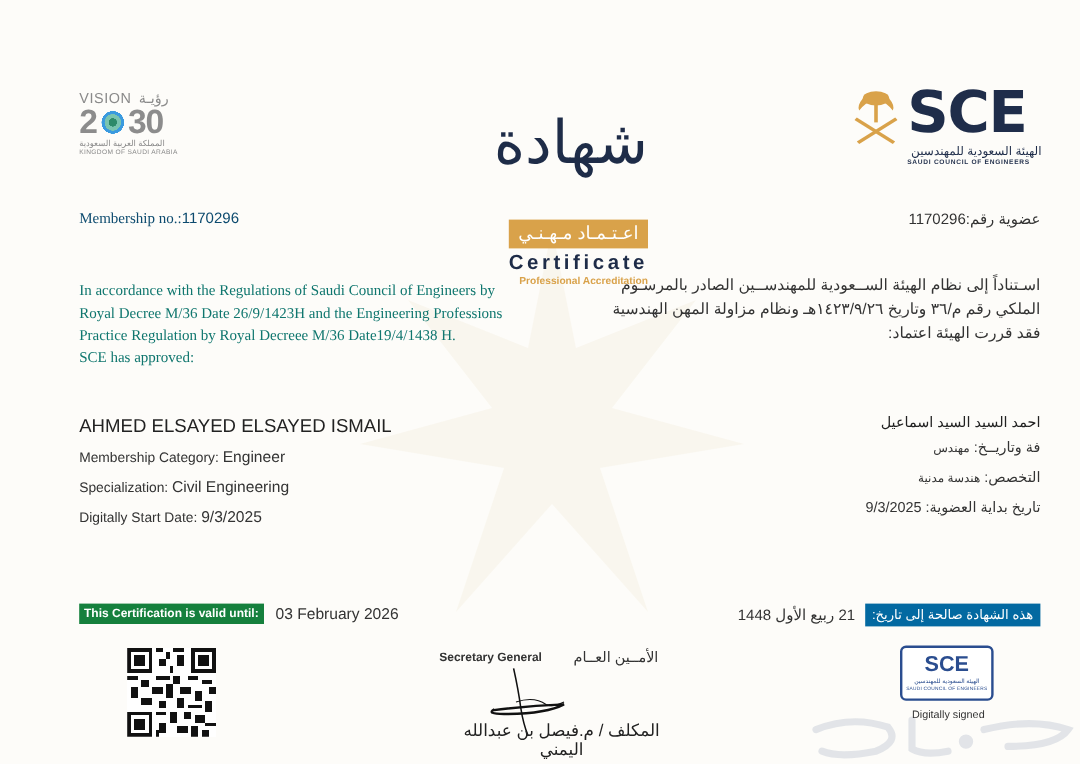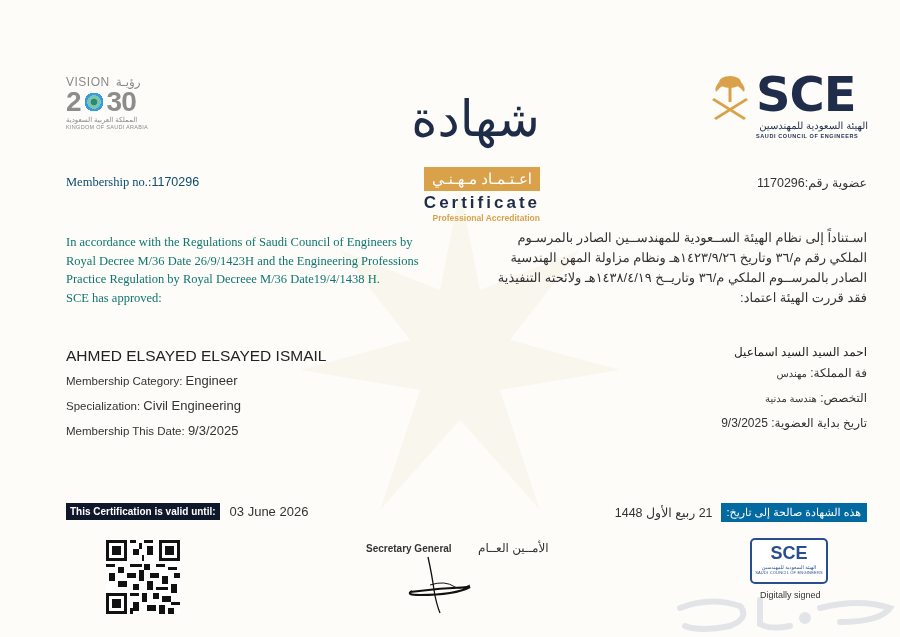--- a/index.html
+++ b/index.html
@@ -34,21 +34,21 @@
   
   .sce-logo { position: absolute; left: 712px; top: 70px; width: 160px; height: 75px; }
   .sce-logo .emblem { position: absolute; left: 0; top: 4px; width: 36px; height: 46px; }
   .sce-logo .letters { position: absolute; left: 44px; top: -2px; font-size: 48px; font-weight: bold; color: #1f2d4a; letter-spacing: -1px; line-height: 52px; font-family: "DejaVu Sans", sans-serif; }
   .sce-logo .ar { position: absolute; left: 44px; top: 50px; font-size: 10px; color: #1f2d4a; width: 112px; text-align: right; }
   .sce-logo .en { position: absolute; left: 44px; top: 63px; font-size: 5.5px; color: #1f2d4a; letter-spacing: 0.6px; font-weight: bold; width: 112px; }
 
   
   .center-title { position: absolute; left: 395px; top: 75px; width: 145px; text-align: right; }
   .calligraphy { font-family: "DejaVu Serif", serif; font-size: 50px; color: #1e2c48; line-height: 88px; height: 92px; }
-  .acc-bar { display: inline-block; background: #d9a24a; color: #fff; font-size: 15px; padding: 2px 8px; line-height: 20px; margin-top: 0px; }
+  .acc-bar { display: inline-block; background: #d9a24a; color: #fff; font-size: 15px; padding: 2px 8px; line-height: 20px; margin-top: 16px; }
   .cert-word { font-size: 17px; font-weight: bold; color: #1e2c48; letter-spacing: 3px; margin-top: 2px; }
   .prof-acc { font-size: 8.5px; font-weight: bold; color: #d9a24a; margin-top: 0px; }
 
   
   .mem-en { position: absolute; left: 66px; top: 175px; font-family: "Liberation Serif", serif; font-size: 12.5px; color: #0c4a6e; }
   .mem-en .num { font-family: "Liberation Sans", sans-serif; }
   .mem-ar { position: absolute; right: 33px; top: 175px; font-size: 12.5px; color: #333; direction: rtl; }
 
   
   .para-en { position: absolute; left: 66px; top: 233px; width: 380px; font-family: "Liberation Serif", serif; font-size: 12.5px; line-height: 18.5px; color: #0f766e; }
@@ -59,21 +59,21 @@
   .details-en .name { font-size: 15.5px; color: #222; margin-bottom: 8px; }
   .details-en .row { font-size: 13px; color: #333; height: 25px; }
   .details-en .row .lbl { font-size: 11.5px; }
   .details-ar { position: absolute; right: 33px; top: 345px; direction: rtl; text-align: right; }
   .details-ar .name { font-size: 12px; color: #222; margin-bottom: 7px; }
   .details-ar .row { font-size: 12px; color: #333; height: 25px; }
   .details-ar .row .val-small { font-size: 10px; }
 
   
   .valid-en { position: absolute; left: 66px; top: 503px; display: flex; align-items: center; }
-  .valid-en .badge { background: #0f172a; color: #fff; font-size: 10px; font-weight: bold; padding: 3px 4px; }
+  .valid-en .badge { background: #15803d; color: #fff; font-size: 10px; font-weight: bold; padding: 3px 4px; }
   .valid-en .date { font-size: 13px; color: #333; margin-left: 10px; }
   .valid-ar { position: absolute; right: 33px; top: 503px; display: flex; align-items: center; direction: rtl; }
   .valid-ar .badge { background: #0369a1; color: #fff; font-size: 11px; padding: 3px 6px; }
   .valid-ar .date { font-size: 12.5px; color: #333; margin-right: 8px; }
 
   
   .qr { position: absolute; left: 106px; top: 540px; width: 74px; height: 74px; background: #fff; }
 
   
   .sig-en { position: absolute; left: 366px; top: 543px; font-size: 10px; font-weight: bold; color: #333; }
@@ -141,41 +141,40 @@
 
   <div class="para-en">
     <div>In accordance with the Regulations of Saudi Council of Engineers by</div>
     <div>Royal Decree M/36 Date 26/9/1423H and the Engineering Professions</div>
     <div>Practice Regulation by Royal Decreee M/36 Date19/4/1438 H.</div>
     <div>SCE has approved:</div>
   </div>
   <div class="para-ar">
     <div>اسـتناداً إلى نظام الهيئة الســعودية للمهندســين الصادر بالمرسـوم</div>
     <div>الملكي رقم م/٣٦ وتاريخ ١٤٢٣/٩/٢٦هـ ونظام مزاولة المهن الهندسية</div>
-    <div>الصادر بالمرســوم الملكي م/٣٦ وتاريــخ ١٤٣٨/٤/١٩هـ ولائحته التنفيذية</div>
     <div>فقد قررت الهيئة اعتماد:</div>
   </div>
 
   <div class="details-en">
     <div class="name">AHMED ELSAYED ELSAYED ISMAIL</div>
     <div class="row"><span class="lbl">Membership Category: </span><span>Engineer</span></div>
     <div class="row"><span class="lbl">Specialization: </span><span>Civil Engineering</span></div>
-    <div class="row"><span class="lbl">Membership This Date: </span><span>9/3/2025</span></div>
+    <div class="row"><span class="lbl">Digitally Start Date: </span><span>9/3/2025</span></div>
   </div>
 
   <div class="details-ar">
     <div class="name">احمد السيد السيد اسماعيل</div>
-    <div class="row"><span>فة المملكة: </span><span class="val-small">مهندس</span></div>
+    <div class="row"><span>فة وتاريــخ: </span><span class="val-small">مهندس</span></div>
     <div class="row"><span>التخصص: </span><span class="val-small">هندسة مدنية</span></div>
     <div class="row"><span>تاريخ بداية العضوية: </span><span>9/3/2025</span></div>
   </div>
 
   <div class="valid-en">
     <span class="badge">This Certification is valid until:</span>
-    <span class="date">03 June 2026</span>
+    <span class="date">03 February 2026</span>
   </div>
   <div class="valid-ar">
     <span class="badge">هذه الشهادة صالحة إلى تاريخ:</span>
     <span class="date">21 ربيع الأول 1448</span>
   </div>
 
   <svg class="qr" viewBox="0 0 25 25" shape-rendering="crispEdges">
     <rect width="25" height="25" fill="#fff"></rect>
     <g fill="#111">
       <path d="M0 0h7v7H0zM1 1v5h5V1zM2 2h3v3H2z" fill-rule="evenodd"></path>
@@ -217,20 +216,21 @@
     </g>
   </svg>
 
   <div class="sig-en">Secretary General</div>
   <div class="sig-ar-title">الأمــين العــام</div>
   <svg class="signature" viewBox="0 0 90 60">
     <path d="M28 2 Q32 20 34 35 Q36 48 40 58" stroke="#111" stroke-width="1.3" fill="none"></path>
     <path d="M10 37 Q40 33 70 32 Q55 40 20 40 Q5 40 12 36" stroke="#111" stroke-width="2" fill="none"></path>
     <path d="M30 30 Q45 25 55 32 Q60 35 70 30" stroke="#111" stroke-width="1" fill="none"></path>
   </svg>
+  <div class="sig-name">المكلف / م.فيصل بن عبدالله اليمني</div>
 
   <div class="stamp">
     <div class="s-letters">SCE</div>
     <div class="s-ar">الهيئة السعودية للمهندسين</div>
     <div class="s-en">SAUDI COUNCIL OF ENGINEERS</div>
   </div>
   <svg class="haraj-wm" viewBox="0 0 230 45">
     <g fill="none" stroke="#c8ced8" stroke-width="6" stroke-linecap="round">
       <path d="M10 20 Q40 8 70 18 Q80 30 60 38 Q30 44 15 38"></path>
       <path d="M90 12 L90 36 Q100 42 120 38"></path>

